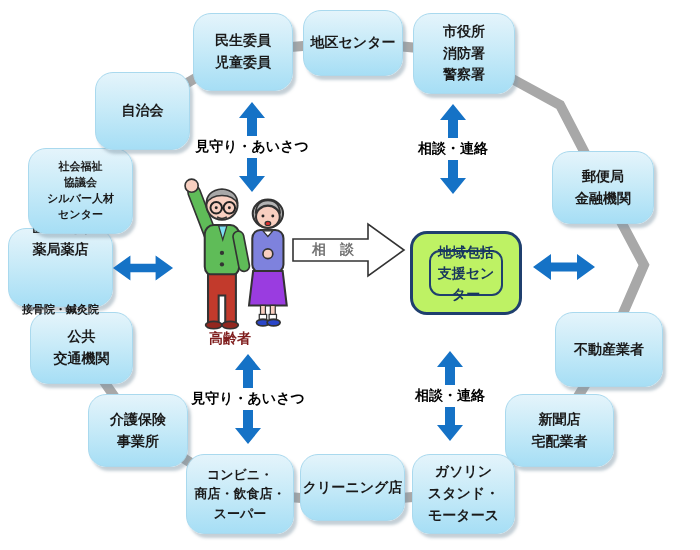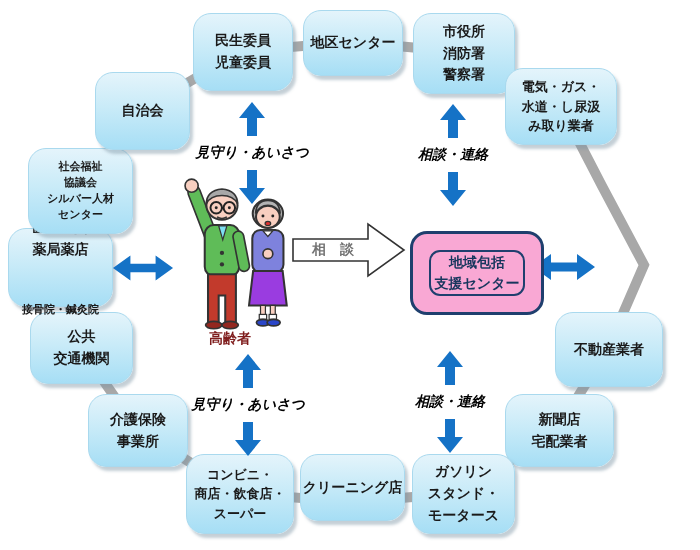--- a/index.html
+++ b/index.html
@@ -16,24 +16,24 @@
     display:flex;flex-direction:column;justify-content:center;align-items:center;
     font-weight:bold;color:#1a1a1a;font-size:14px;line-height:1.55;text-align:center;
   }
   .node.fs13{font-size:13px;line-height:1.5;}
   .node.fs12{font-size:11px;line-height:1.45;}
   .node .small-line{font-size:11px;margin-top:40px;}
   .vgroup{
     position:absolute;z-index:3;display:flex;flex-direction:column;align-items:center;
     font-weight:bold;color:#000;font-size:14px;
   }
-  .vgroup .vlabel{margin:8px 0;white-space:nowrap;font-style:italic;}
+  .vgroup .vlabel{margin:2px 0;white-space:nowrap;}
   .center-box{
-    position:absolute;z-index:3;left:410px;top:231px;width:134px;height:84px;
-    border:3px solid #1f3f6e;border-radius:17px;padding:16px;background:#f9a8d4;
+    position:absolute;z-index:3;left:410px;top:231px;width:112px;height:84px;
+    border:3px solid #1f3f6e;border-radius:17px;padding:16px;background:#bef264;
     box-sizing:border-box;
   }
   .center-box-inner{
     width:100%;height:100%;border:2px solid #1f3f6e;border-radius:11px;
     display:flex;flex-direction:column;justify-content:center;align-items:center;
     font-weight:bold;color:#17365d;font-size:14px;line-height:1.5;text-align:center;
     box-sizing:border-box;
   }
   .block-arrow{position:absolute;z-index:4;}
   .block-arrow .ba-label{
@@ -61,24 +61,23 @@
     <span>児童委員</span>
   </div>
   <div class="node" style="left:303px;top:10px;width:98px;height:64px">
     <span>地区センター</span>
   </div>
   <div class="node" style="left:413px;top:13px;width:100px;height:79px">
     <span>市役所</span>
     <span>消防署</span>
     <span>警察署</span>
   </div>
-  <div class="node fs13" style="left:505px;top:68px;width:110px;height:75px">
-    <span>電気・ガス・</span>
-    <span>水道・し尿汲</span>
-    <span>み取り業者</span>
+  <div class="node" style="left:552px;top:151px;width:100px;height:71px">
+    <span>郵便局</span>
+    <span>金融機関</span>
   </div>
   <div class="node" style="left:555px;top:312px;width:106px;height:73px">
     <span>不動産業者</span>
   </div>
   <div class="node" style="left:505px;top:394px;width:107px;height:71px">
     <span>新聞店</span>
     <span>宅配業者</span>
   </div>
   <div class="node" style="left:412px;top:454px;width:101px;height:78px">
     <span>ガソリン</span>

